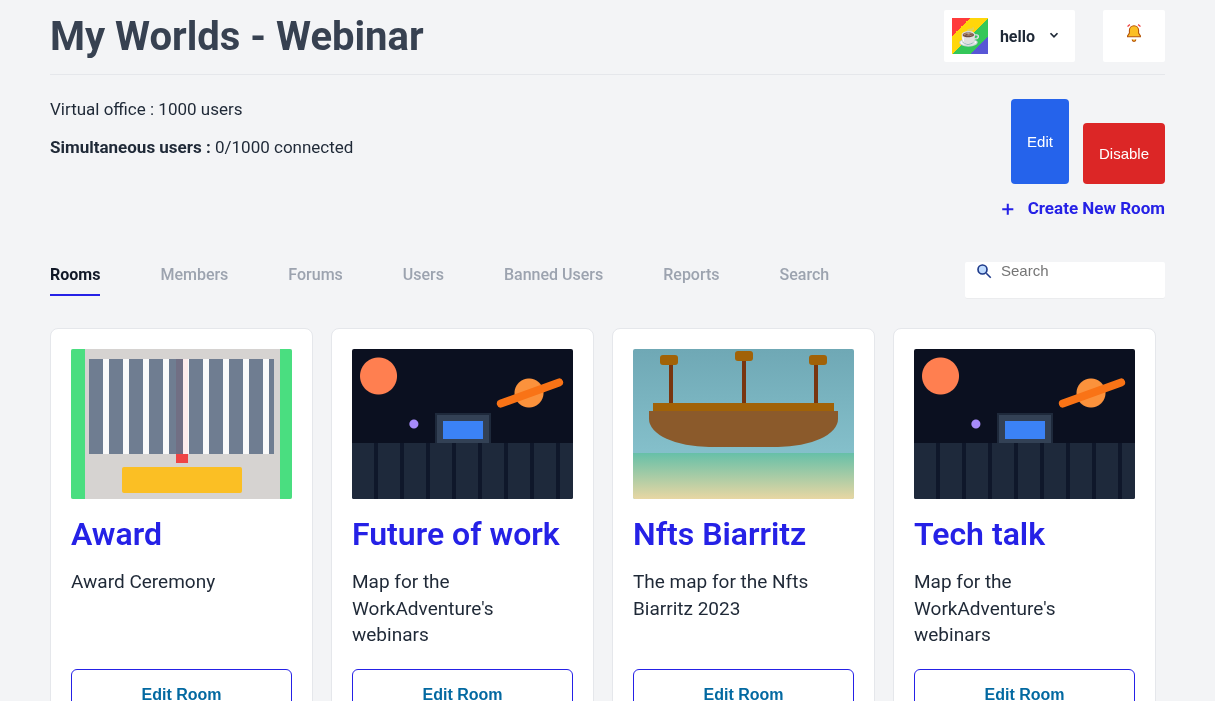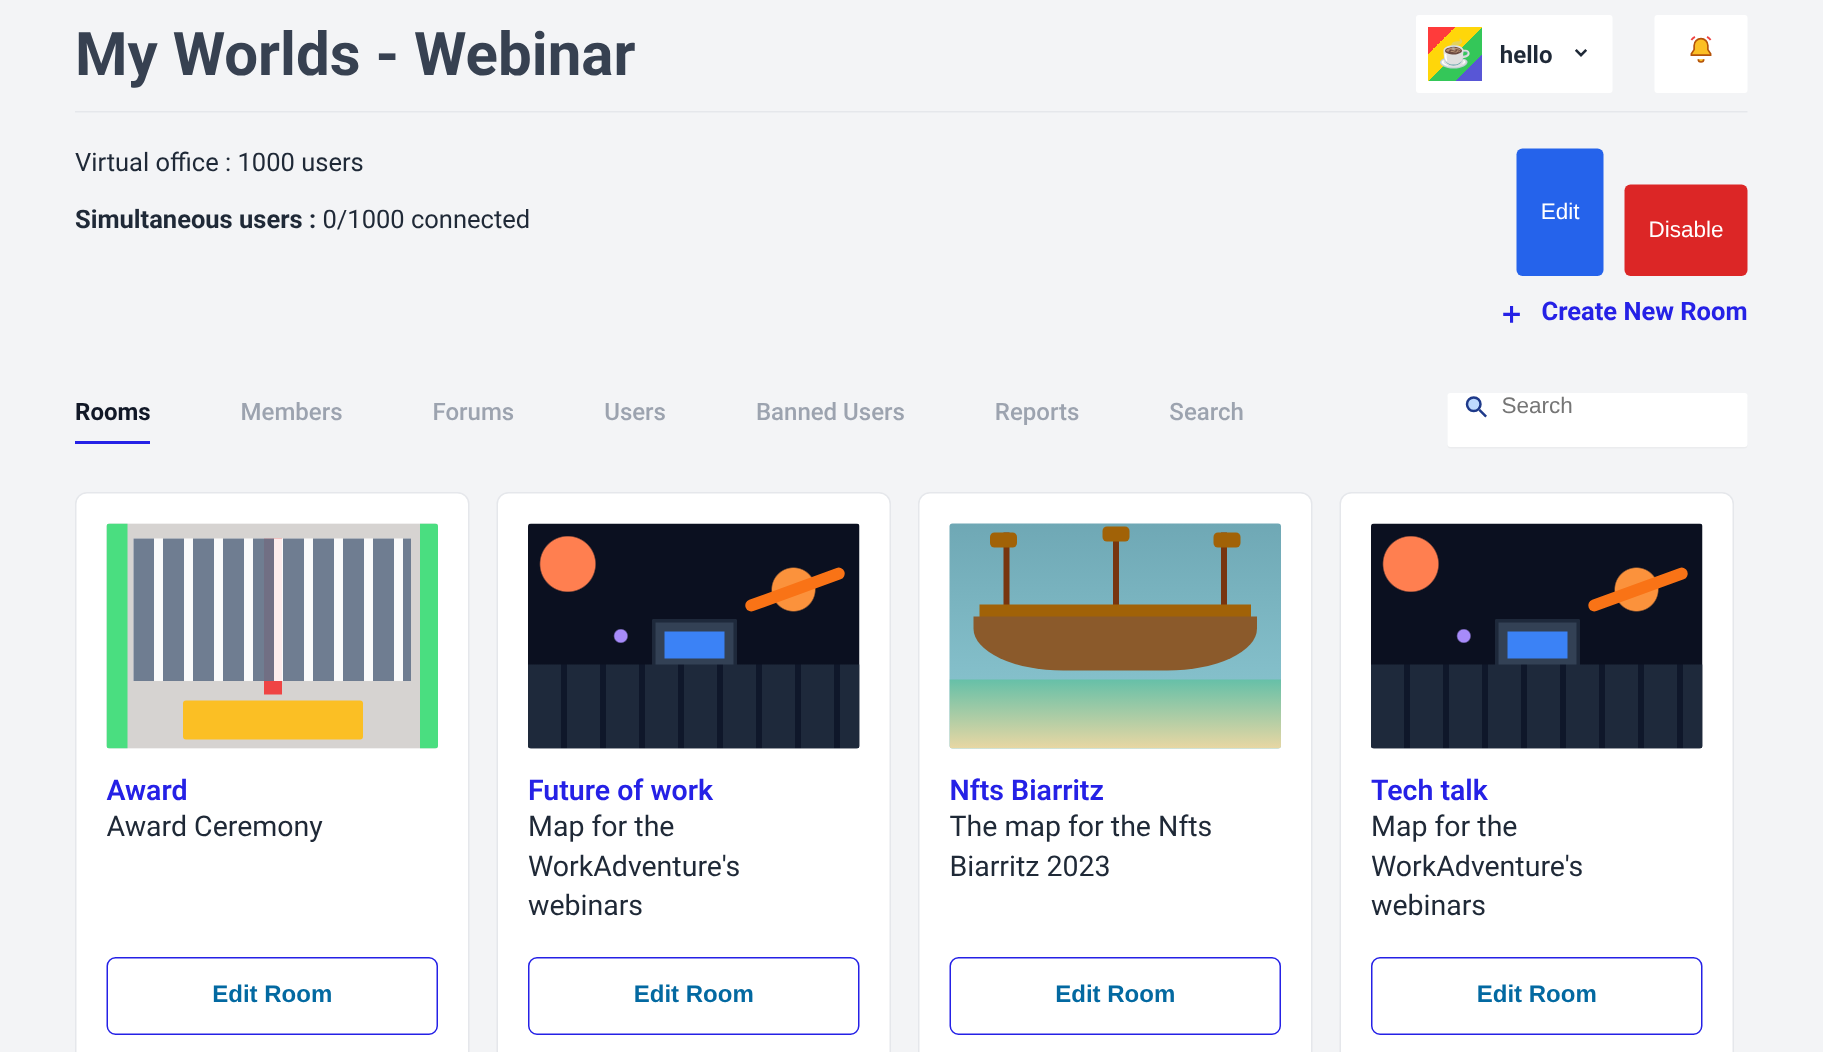--- a/index.html
+++ b/index.html
@@ -215,23 +215,23 @@
   .thumb-ship .mast{
     position:absolute; top:6px; bottom:92px; width:4px; background:#78350f;
   }
   .thumb-ship .mast.m1{ left:36px;} .thumb-ship .mast.m2{ left:50%; transform:translateX(-50%);} .thumb-ship .mast.m3{ right:36px;}
   .thumb-ship .crow{
     position:absolute; width:18px; height:10px; background:#a16207; border-radius:3px;
   }
   .thumb-ship .crow.c1{ left:27px; top:6px;} .thumb-ship .crow.c2{ left:50%; transform:translateX(-50%); top:2px;} .thumb-ship .crow.c3{ right:27px; top:6px;}
 
   .card-title {
-    font-size:19px; font-weight:600;
+    font-size:32px; font-weight:600;
     color:#2521e6;
-    margin-bottom:0;
+    margin-bottom:16px;
   }
   .card-desc {
     font-size:19px; color:#1f2937;
     line-height:1.4;
     flex-grow:1;
     margin-bottom:20px;
   }
   .btn-outline {
     border:1.5px solid #2521e6;
     color:#0369a1;

